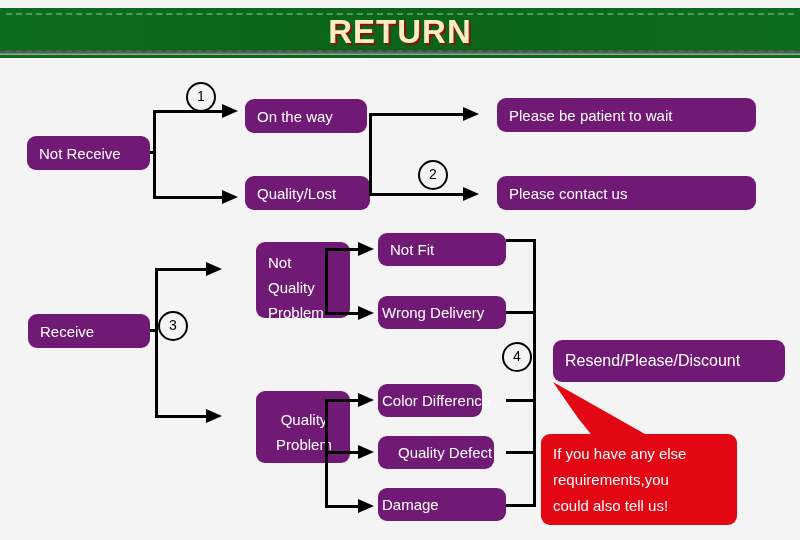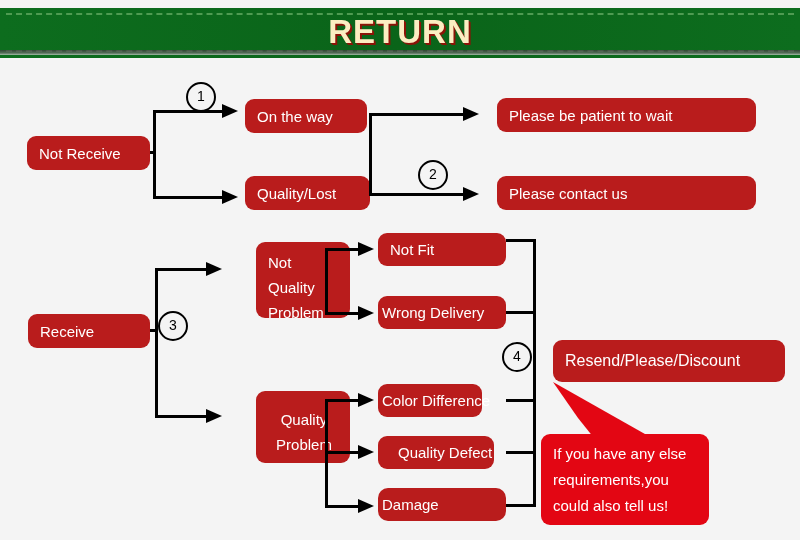--- a/index.html
+++ b/index.html
@@ -61,21 +61,21 @@
     width: 800px;
     height: 5px;
     background: linear-gradient(180deg, #3b3b3b 0%, #6e6e6e 60%, #d8d8d8 100%);
     opacity: .75;
   }
 
   
   .box {
     position: absolute;
     box-sizing: border-box;
-    background: #b91c1c;
+    background: #701a75;
     border-radius: 9px;
     color: #ffffff;
     font-size: 15px;
     display: flex;
     align-items: center;
     padding: 0 12px;
     white-space: nowrap;
   }
   .box.multi {
     white-space: normal;
@@ -114,21 +114,21 @@
     font-size: 14px;
     text-align: center;
     line-height: 24px;
   }
 
   
   .callout {
     position: absolute;
     left: 541px;
     top: 434px;
-    width: 168px;
+    width: 196px;
     height: 91px;
     background: #e30613;
     border-radius: 9px;
     color: #ffffff;
     font-size: 15px;
     line-height: 26px;
     padding: 7px 10px 0 12px;
     box-sizing: border-box;
   }
   .callout-tail {
@@ -212,21 +212,21 @@
   <div class="arrow" style="left:358px; top:393px;"></div>
   <div class="ln h" style="left:325px; top:451px; width:38px;"></div>
   <div class="arrow" style="left:358px; top:445px;"></div>
   <div class="ln h" style="left:325px; top:505px; width:38px;"></div>
   <div class="arrow" style="left:358px; top:499px;"></div>
 
   <div class="box" style="left:378px; top:233px; width:128px; height:33px;">Not Fit</div>
   <div class="box" style="left:378px; top:296px; width:128px; height:33px; padding:4px 4px;">Wrong Delivery</div>
   <div class="box" style="left:378px; top:384px; width:104px; height:33px; padding:0 4px;">Color Difference</div>
   <div class="box" style="left:378px; top:436px; width:116px; height:33px; padding:0 20px;">Quality Defect</div>
-  <div class="box" style="left:378px; top:488px; width:128px; height:33px; padding:0 4px;border-radius:10px;">Damage</div>
+  <div class="box" style="left:378px; top:488px; width:128px; height:33px; padding:0 4px;">Damage</div>
 
   <div class="ln h" style="left:506px; top:239px; width:30px;"></div>
   <div class="ln h" style="left:506px; top:311px; width:30px;"></div>
   <div class="ln h" style="left:506px; top:399px; width:30px;"></div>
   <div class="ln h" style="left:506px; top:451px; width:30px;"></div>
   <div class="ln h" style="left:506px; top:504px; width:30px;"></div>
   <div class="ln v" style="left:533px; top:239px; height:268px;"></div>
 
   <div class="marker" style="left:502px; top:342px;">4</div>
 

